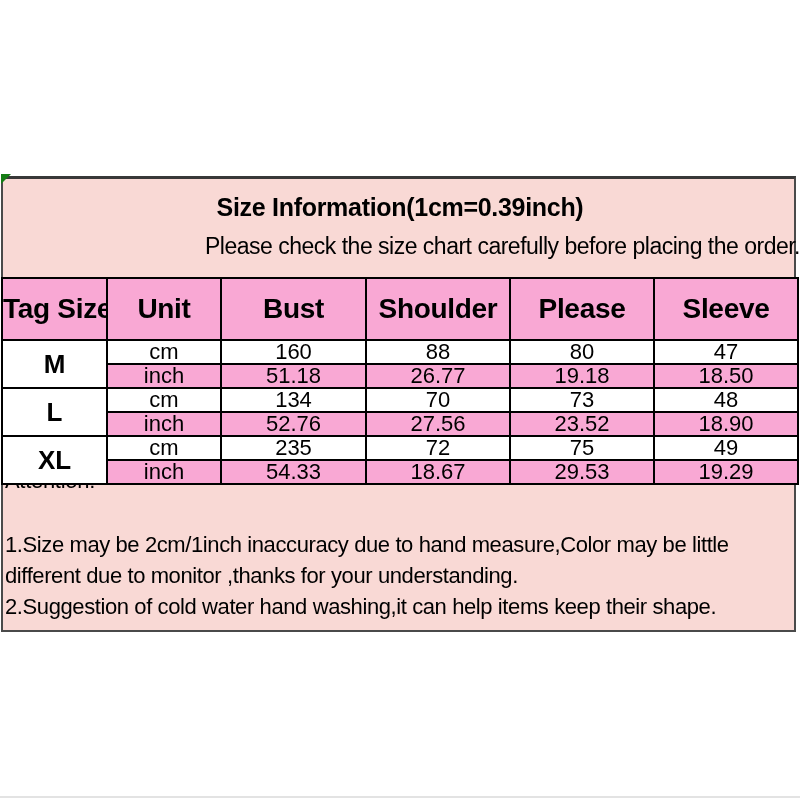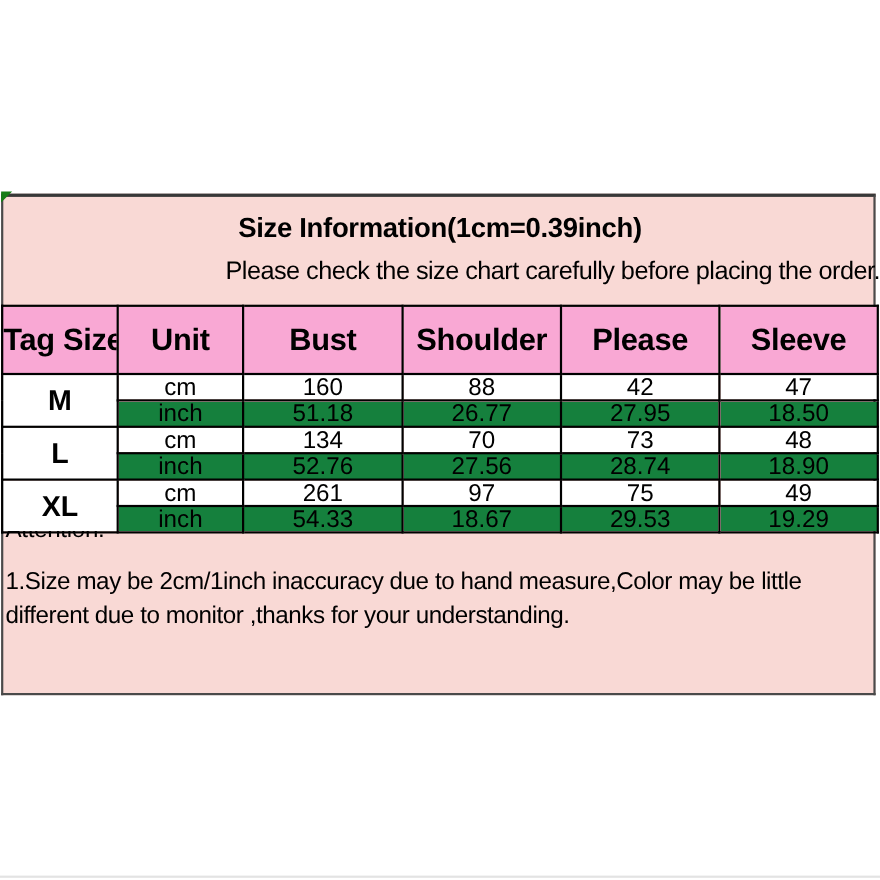--- a/index.html
+++ b/index.html
@@ -65,21 +65,21 @@
     white-space: nowrap;
   }
   .size-table thead th {
     height: 62px;
     background: #f9a8d4;
     font-size: 28px;
     font-weight: bold;
     letter-spacing: -0.3px;
   }
   .size-table tr.row-cm td { height: 22px; background: #ffffff; }
-  .size-table tr.row-inch td { height: 23px; background: #15803d; }
+  .size-table tr.row-inch td { height: 23px; background: #f9a8d4; }
   .size-table td.tag-cell {
     background: #ffffff;
     font-weight: bold;
     font-size: 26px;
   }
   .size-table td.unit-cell,
   .size-table td.val-cell {
     font-size: 22px;
     line-height: 1.0;
     font-weight: normal;
@@ -87,21 +87,21 @@
   }
   .attention-label {
     position: absolute;
     left: 5px; top: 468px;
     font-size: 22px;
     letter-spacing: -0.3px;
     z-index: 1;
   }
   .notes {
     position: absolute;
-    left: 5px; top: 512px;
+    left: 5px; top: 529px;
     width: 786px;
     font-size: 22px;
     line-height: 31px;
     letter-spacing: -0.4px;
     z-index: 1;
   }
   .notes p { margin: 0; }
   .bottom-edge {
     position: absolute;
     left: 0; top: 796px;
@@ -138,64 +138,65 @@
         <th>Please</th>
         <th>Sleeve</th>
       </tr>
     </thead>
     <tbody>
       <tr class="row-cm">
         <td class="tag-cell" rowspan="2">M</td>
         <td class="unit-cell">cm</td>
         <td class="val-cell">160</td>
         <td class="val-cell">88</td>
-        <td class="val-cell">42</td>
+        <td class="val-cell">80</td>
         <td class="val-cell">47</td>
       </tr>
       <tr class="row-inch">
         <td class="unit-cell">inch</td>
         <td class="val-cell">51.18</td>
         <td class="val-cell">26.77</td>
-        <td class="val-cell">27.95</td>
+        <td class="val-cell">19.18</td>
         <td class="val-cell">18.50</td>
       </tr>
       <tr class="row-cm">
         <td class="tag-cell" rowspan="2">L</td>
         <td class="unit-cell">cm</td>
         <td class="val-cell">134</td>
         <td class="val-cell">70</td>
         <td class="val-cell">73</td>
         <td class="val-cell">48</td>
       </tr>
       <tr class="row-inch">
         <td class="unit-cell">inch</td>
         <td class="val-cell">52.76</td>
         <td class="val-cell">27.56</td>
-        <td class="val-cell">28.74</td>
+        <td class="val-cell">23.52</td>
         <td class="val-cell">18.90</td>
       </tr>
       <tr class="row-cm">
         <td class="tag-cell" rowspan="2">XL</td>
         <td class="unit-cell">cm</td>
-        <td class="val-cell">261</td>
-        <td class="val-cell">97</td>
+        <td class="val-cell">235</td>
+        <td class="val-cell">72</td>
         <td class="val-cell">75</td>
         <td class="val-cell">49</td>
       </tr>
       <tr class="row-inch">
         <td class="unit-cell">inch</td>
         <td class="val-cell">54.33</td>
         <td class="val-cell">18.67</td>
         <td class="val-cell">29.53</td>
         <td class="val-cell">19.29</td>
       </tr>
     </tbody>
   </table>
 
   <div class="attention-label">Attention:</div>
 
   <div class="notes">
     <p>1.Size may be 2cm/1inch inaccuracy due to hand measure,Color may be little different due to monitor ,thanks for your understanding.</p>
+    <p>2.Suggestion of cold water hand washing,it can help items keep their shape.</p>
   </div>
 
   <div class="bottom-edge"></div>
 
 </div>
 
 </body></html>

